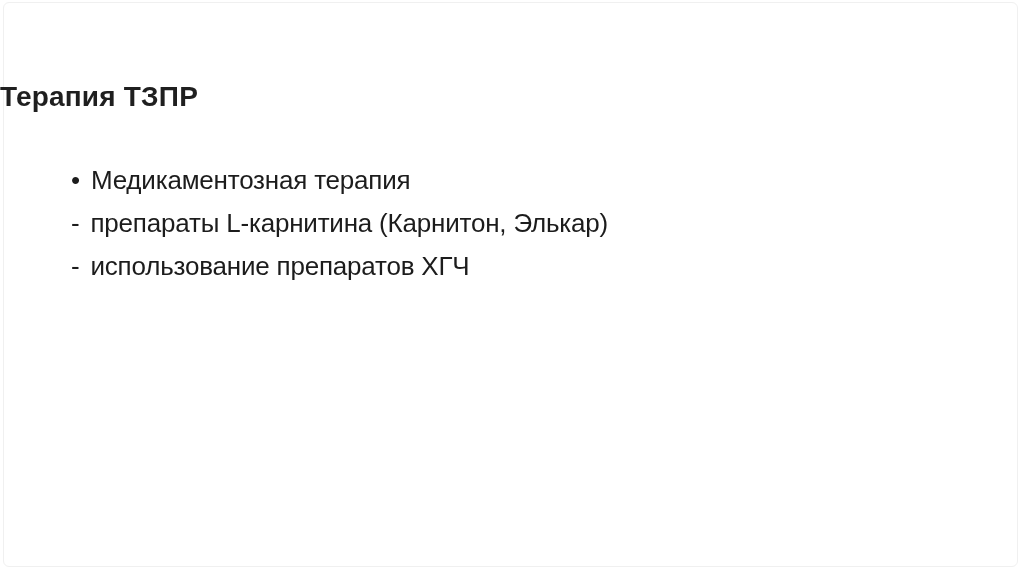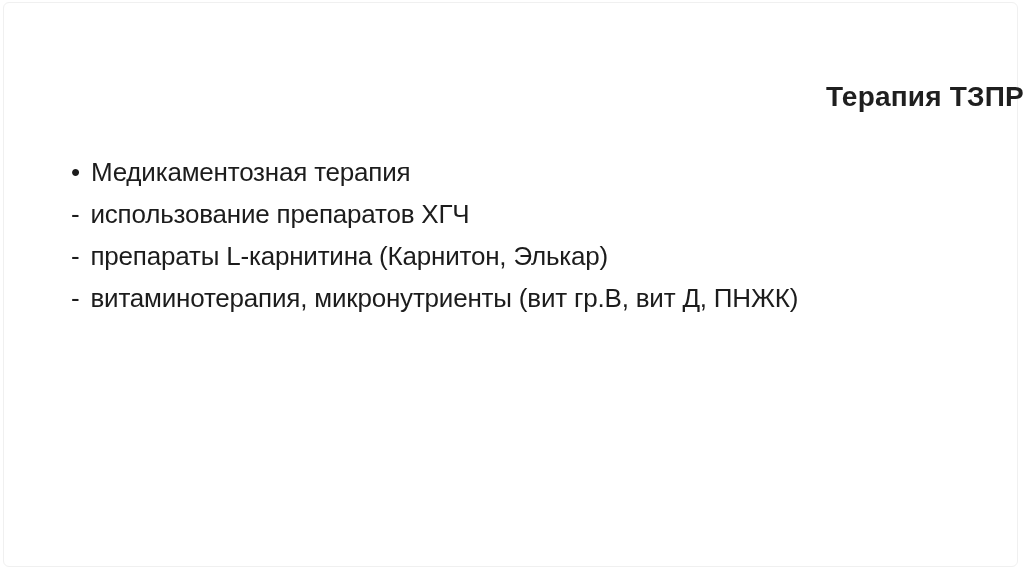--- a/index.html
+++ b/index.html
@@ -24,49 +24,48 @@
     bottom: 7px;
     border: 1px solid #f0f0f0;
     border-radius: 6px;
     pointer-events: none;
   }
   .slide-title {
     position: absolute;
     top: 64px;
     left: 0;
     width: 1024px;
-    text-align: right;
+    text-align: left;
     font-size: 28px;
     line-height: 28px;
     font-weight: 700;
     color: #1f1f1f;
     letter-spacing: 0.2px;
   }
   .bullet-list {
     position: absolute;
     left: 71px;
     top: 155px;
     width: 788px;
     font-size: 26px;
     line-height: 35px;
     letter-spacing: -0.2px;
     color: #1c1c1c;
   }
   .bullet-list p {
-    margin: 0 0 7px 0;
+    margin: 8px 0 7px 0;
   }
   .marker {
     margin-right: 11px;
   }
 </style>
 </head>
 <body>
 
 <div class="slide-frame"></div>
 
 <h1 class="slide-title">Терапия ТЗПР</h1>
 
 <div class="bullet-list">
   <p><span class="marker">•</span><span>Медикаментозная терапия</span></p>
+  <p><span class="marker">-</span><span>препараты L-карнитина (Карнитон, Элькар)</span></p>
   <p><span class="marker">-</span><span>использование препаратов ХГЧ</span></p>
-  <p><span class="marker">-</span><span>препараты L-карнитина (Карнитон, Элькар)</span></p>
-  <p><span class="marker">-</span><span>витаминотерапия, микронутриенты (вит гр.В, вит Д, ПНЖК)</span></p>
 </div>
 
 </body></html>

